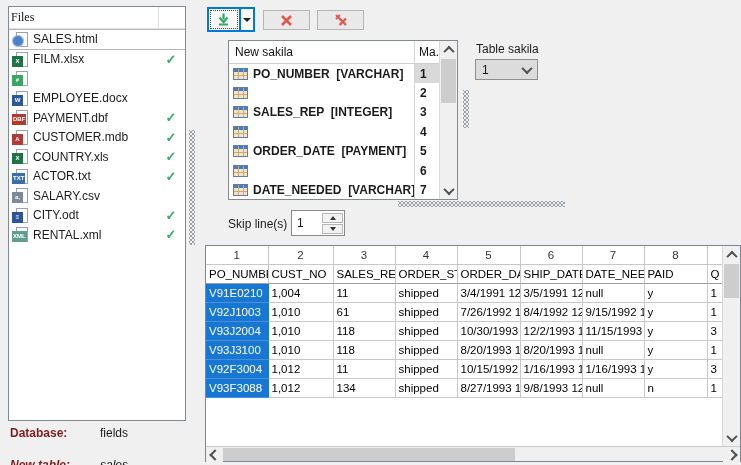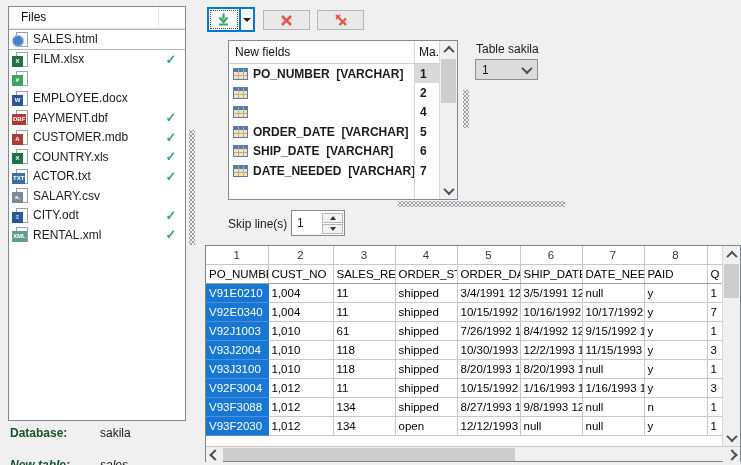--- a/index.html
+++ b/index.html
@@ -2,38 +2,38 @@
 <html><head>
 <meta charset="utf-8">
 <style>
   html,body{margin:0;padding:0;background:#f0f0f0;}
   #app{position:relative;width:741px;height:465px;background:#f0f0f0;overflow:hidden;
        font-family:"Liberation Sans", sans-serif;font-size:12px;color:#1a1a1a;}
 
   
   .files-panel{position:absolute;left:8px;top:6px;width:178px;height:415px;
                background:#fff;border:1px solid #808890;box-sizing:border-box;}
-  .files-header{position:relative;height:21px;line-height:21px;padding-left:12px;
-                border-bottom:1px solid #e2e2e2;color:#111;}
+  .files-header{position:relative;height:21px;line-height:21px;padding-left:2px;
+                border-bottom:1px solid #e2e2e2;color:#111;font-family:Liberation Serif, serif;}
   .files-header-divider{position:absolute;left:149px;top:0;bottom:0;border-left:1px solid #e2e2e2;}
   .file-row{position:relative;height:19.5px;display:flex;align-items:center;padding-left:3px;box-sizing:border-box;}
   .file-row.selected{border-top:1px solid #b5b5b5;border-bottom:1px solid #b5b5b5;height:20.5px;}
   .ficon{position:relative;width:16px;height:15px;margin-right:5px;flex:none;}
   .ficon .doc{position:absolute;right:0;top:0;width:10px;height:13px;background:#fff;border:1px solid #9aa3ad;}
   .ficon .badge{position:absolute;left:0;bottom:0;min-width:11px;height:11px;line-height:11px;
                 text-align:center;color:#fff;font-size:6px;font-weight:bold;padding:0 1px;box-sizing:border-box;}
   .ficon .badge.round{border-radius:50%;width:12px;height:12px;line-height:12px;
                 box-shadow:inset 0 0 0 1px rgba(255,255,255,.55);}
   .file-label{white-space:nowrap;overflow:hidden;}
   .file-check{position:absolute;left:149px;width:26px;text-align:center;color:#3aaa71;
               font-weight:bold;font-size:13px;}
   
   .footer-row{position:absolute;left:10px;width:190px;height:14px;line-height:14px;}
   .fr1{top:426px;} .fr2{top:458px;font-style:italic;}
-  .flabel{font-weight:bold;color:#14532d;}
+  .flabel{font-weight:bold;color:#7f1d1d;}
   .fvalue{position:absolute;left:90px;}
 
   
   .btn-import{position:absolute;left:207px;top:7px;width:48px;height:25px;box-sizing:border-box;
               border:2px solid #0078d7;background:#f8f8f8;display:flex;}
   .btn-import .main{position:relative;width:31px;display:flex;align-items:center;justify-content:center;}
   .btn-import .focus-rect{position:absolute;inset:1px;border:1px dotted #444;}
   .btn-import .drop{width:13px;border-left:2px solid #0078d7;display:flex;align-items:center;justify-content:center;}
   .tri-down{width:0;height:0;border-left:4px solid transparent;border-right:4px solid transparent;border-top:4px solid #222;}
   .btn-flat{position:absolute;top:10px;width:47px;height:20px;box-sizing:border-box;
@@ -220,21 +220,21 @@
             <span class="badge" style="background: rgb(95, 158, 143);">XML</span>
           </span>
     <span class="file-label">RENTAL.xml</span>
     <span class="file-check">✓</span>
   </div>
 </div>
   </div>
 
   <div class="footer-row fr1">
     <span class="flabel">Database:</span>
-    <span class="fvalue">sakila</span>
+    <span class="fvalue">fields</span>
   </div>
   <div class="footer-row fr2">
     <span class="flabel">New table:</span>
     <span class="fvalue">sales</span>
   </div>
 
   <div class="btn-import">
     <div class="main">
       <div class="focus-rect"></div>
       <svg class="icon-svg" width="15" height="15" viewBox="0 0 15 15">
@@ -261,50 +261,54 @@
     </svg>
   </div>
 
   <div class="vsplit1 dots"></div>
   <div class="vsplit2 dots"></div>
   <div class="hsplit dots"></div>
 
   <div class="fields-panel">
     <div class="fields-inner">
       <div class="fields-header">
-        <span class="h1">New fields</span>
+        <span class="h1">New sakila</span>
         <span class="h2">Ma...</span>
       </div>
       <div class="fields-list">
   <div class="field-row focused">
     <span class="ticon"></span>
     <span class="field-label">PO_NUMBER  [VARCHAR]</span>
     <span class="field-num">1</span>
   </div>
 
   <div class="field-row">
     <span class="ticon"></span>
     <span class="field-num">2</span>
   </div>
 
+  <div class="field-row">
+    <span class="ticon"></span>
+    <span class="field-label">SALES_REP  [INTEGER]</span>
+    <span class="field-num">3</span>
+  </div>
 
   <div class="field-row">
     <span class="ticon"></span>
     <span class="field-num">4</span>
   </div>
 
   <div class="field-row">
     <span class="ticon"></span>
-    <span class="field-label">ORDER_DATE  [VARCHAR]</span>
+    <span class="field-label">ORDER_DATE  [PAYMENT]</span>
     <span class="field-num">5</span>
   </div>
 
   <div class="field-row">
     <span class="ticon"></span>
-    <span class="field-label">SHIP_DATE  [VARCHAR]</span>
     <span class="field-num">6</span>
   </div>
 
   <div class="field-row">
     <span class="ticon"></span>
     <span class="field-label">DATE_NEEDED  [VARCHAR]</span>
     <span class="field-num">7</span>
   </div>
 </div>
       <div class="fields-col-divider"></div>
@@ -383,31 +387,20 @@
               <td>1,004</td>
               <td>11</td>
               <td>shipped</td>
               <td>3/4/1991 12:</td>
               <td>3/5/1991 12:</td>
               <td>null</td>
               <td>y</td>
               <td>1</td>
             </tr>
             <tr>
-              <td class="sel">V92E0340</td>
-              <td>1,004</td>
-              <td>11</td>
-              <td>shipped</td>
-              <td>10/15/1992</td>
-              <td>10/16/1992</td>
-              <td>10/17/1992</td>
-              <td>y</td>
-              <td>7</td>
-            </tr>
-            <tr>
               <td class="sel">V92J1003</td>
               <td>1,010</td>
               <td>61</td>
               <td>shipped</td>
               <td>7/26/1992 1:</td>
               <td>8/4/1992 12:</td>
               <td>9/15/1992 1:</td>
               <td>y</td>
               <td>1</td>
             </tr>
@@ -448,31 +441,20 @@
               <td class="sel">V93F3088</td>
               <td>1,012</td>
               <td>134</td>
               <td>shipped</td>
               <td>8/27/1993 1:</td>
               <td>9/8/1993 12:</td>
               <td>null</td>
               <td>n</td>
               <td>1</td>
             </tr>
-            <tr>
-              <td class="sel">V93F2030</td>
-              <td>1,012</td>
-              <td>134</td>
-              <td>open</td>
-              <td>12/12/1993</td>
-              <td>null</td>
-              <td>null</td>
-              <td>y</td>
-              <td>1</td>
-            </tr>
           </tbody>
         </table>
     </div>
     <div class="sb-v grid-vsb">
       <div class="sb-btn" style="top:0;">
           <div class="chev up"></div>
         </div>
       <div class="thumb" style="left:1px;top:18px;width:15px;height:34px;"></div>
       <div class="sb-btn" style="bottom:0;height:17px;">
           <div class="chev down"></div>

